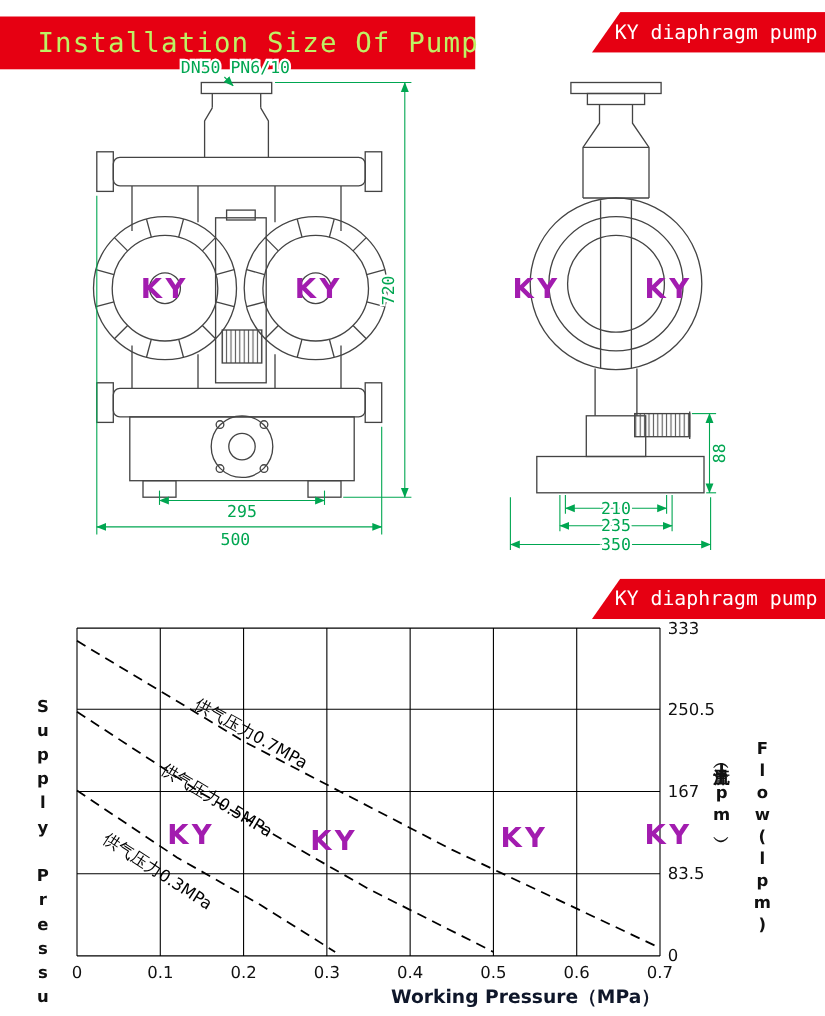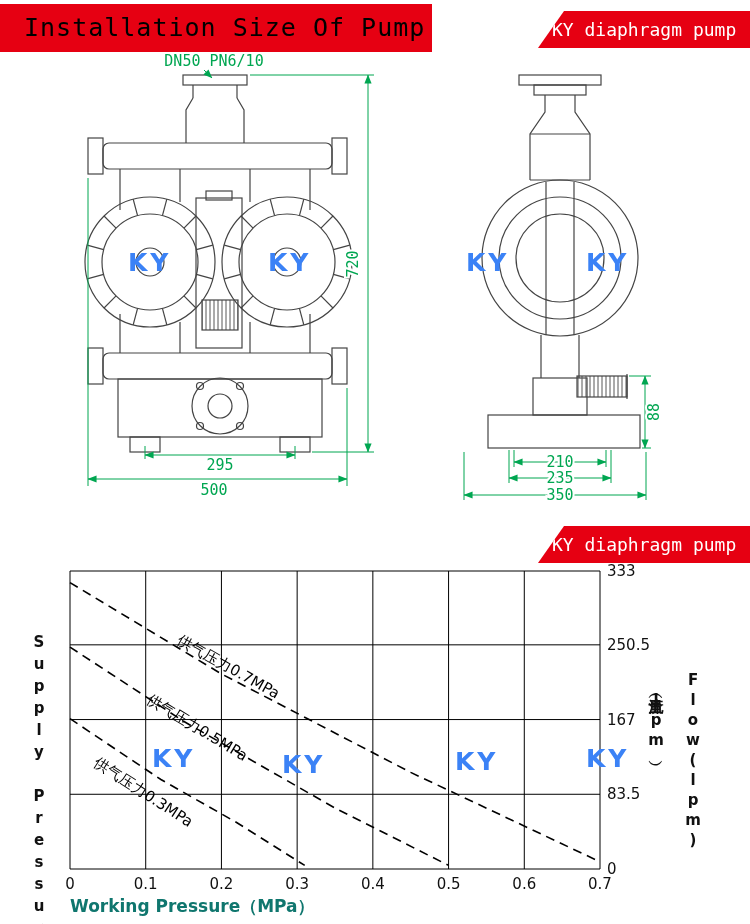--- a/index.html
+++ b/index.html
@@ -1,44 +1,44 @@
 <!DOCTYPE html>
 <html><head>
 <meta charset="utf-8">
 <style>
   html,body{margin:0;padding:0;background:#fff;}
   .page{position:relative;width:750px;height:924px;background:#fff;overflow:hidden;
         font-family:"DejaVu Sans",sans-serif;}
   
   .bar{position:absolute;left:0;width:750px;height:48px;background:#fff;}
-  .bar-title{position:absolute;left:0;top:4px;width:432px;height:48px;background:#e60012;
-             color:#000000;font:25px/48px "DejaVu Sans Mono",monospace;letter-spacing:1px;
-             padding-left:24px;box-sizing:border-box;white-space:nowrap;}
+  .bar-title{position:absolute;left:0;top:15px;width:432px;height:48px;background:#e60012;
+             color:#bef264;font:25px/48px "DejaVu Sans Mono",monospace;letter-spacing:1px;
+             padding-left:34px;box-sizing:border-box;white-space:nowrap;}
   .ribbon{position:absolute;right:0;top:11px;height:37px;width:212px;background:#e60012;
           clip-path:polygon(26px 0,100% 0,100% 100%,0 100%);
-          color:#fff;font:18px/37px "DejaVu Sans Mono",monospace;text-align:left;
+          color:#fff;font:18px/37px "DejaVu Sans Mono",monospace;text-align:center;
           padding-left:14px;box-sizing:border-box;white-space:nowrap;}
   
   .drawing{position:absolute;left:0;top:48px;width:750px;height:467px;text-decoration:underline;}
   .dims line{stroke:#00a651;stroke-width:1;}
   .dims text{font:15px "DejaVu Sans Mono",monospace;fill:#00a651;stroke:#fff;
              stroke-width:4px;paint-order:stroke;}
   
   .chart{position:absolute;left:0;top:563px;width:750px;height:361px;}
   .tick{font:15px "DejaVu Sans",sans-serif;fill:#111;}
   .series-label{font:15px "DejaVu Sans",sans-serif;fill:#000;}
   .vlabel{position:absolute;writing-mode:vertical-rl;text-orientation:upright;
           color:#111;white-space:nowrap;}
   .supply{left:30px;top:70px;font-weight:bold;font-size:15px;letter-spacing:4px;}
   .flow-cn{left:646px;top:122px;font-weight:bold;font-size:15px;letter-spacing:2px;}
   .flow-en{left:684px;top:108px;font-weight:bold;font-size:15px;letter-spacing:2px;}
-  .xlabel{position:absolute;left:70px;top:332px;width:530px;text-align:left;
-          font-weight:bold;font-size:17px;color:#0f766e;}
-  
-  .watermark{position:absolute;color:#3b82f6;font:bold 25px "DejaVu Sans",sans-serif;
+  .xlabel{position:absolute;left:70px;top:332px;width:530px;text-align:right;
+          font-weight:bold;font-size:17px;color:#0f172a;}
+  
+  .watermark{position:absolute;color:#a21caf;font:bold 25px "DejaVu Sans",sans-serif;
              letter-spacing:3px;z-index:5;}
 </style>
 </head>
 <body>
 
 <div class="page">
 
   <div class="bar" style="top:0">
     <div class="bar-title">Installation Size Of Pump</div>
     <div class="ribbon">KY diaphragm pump</div>

